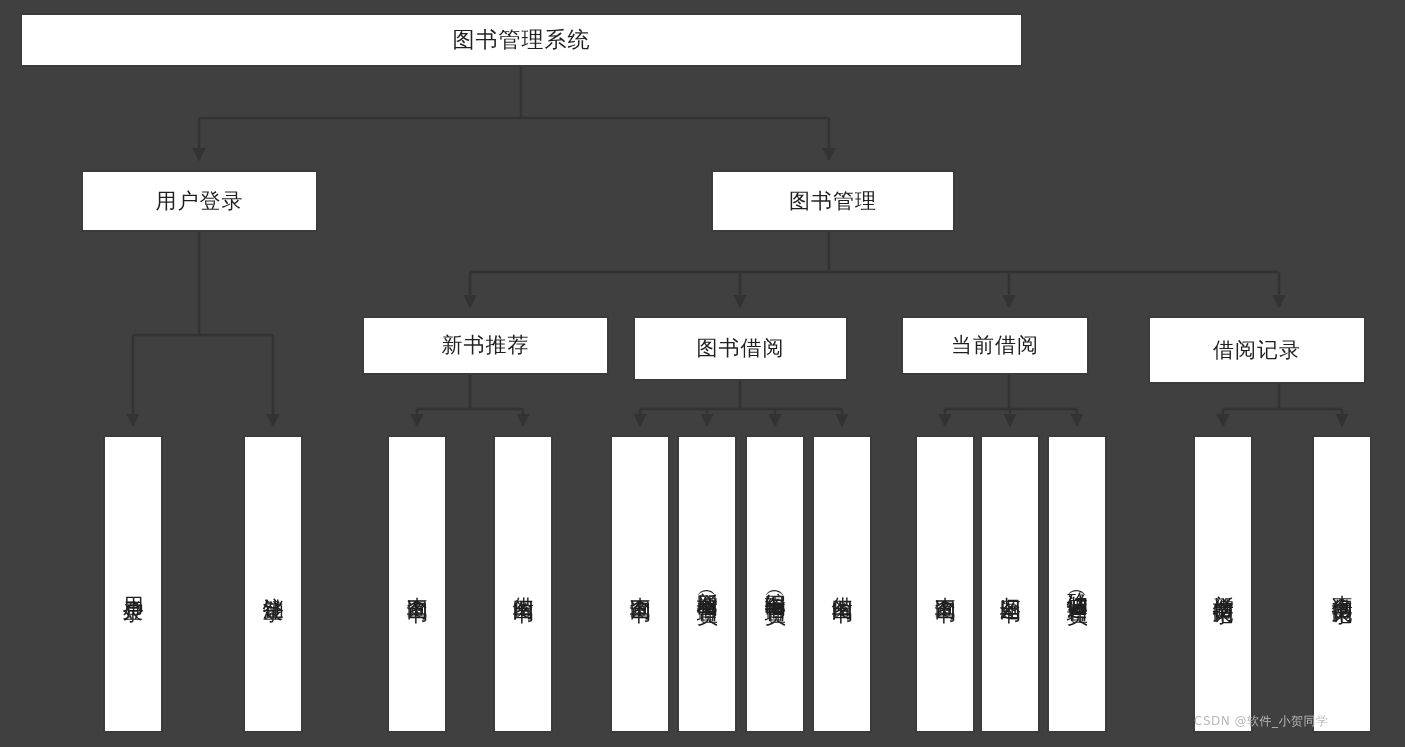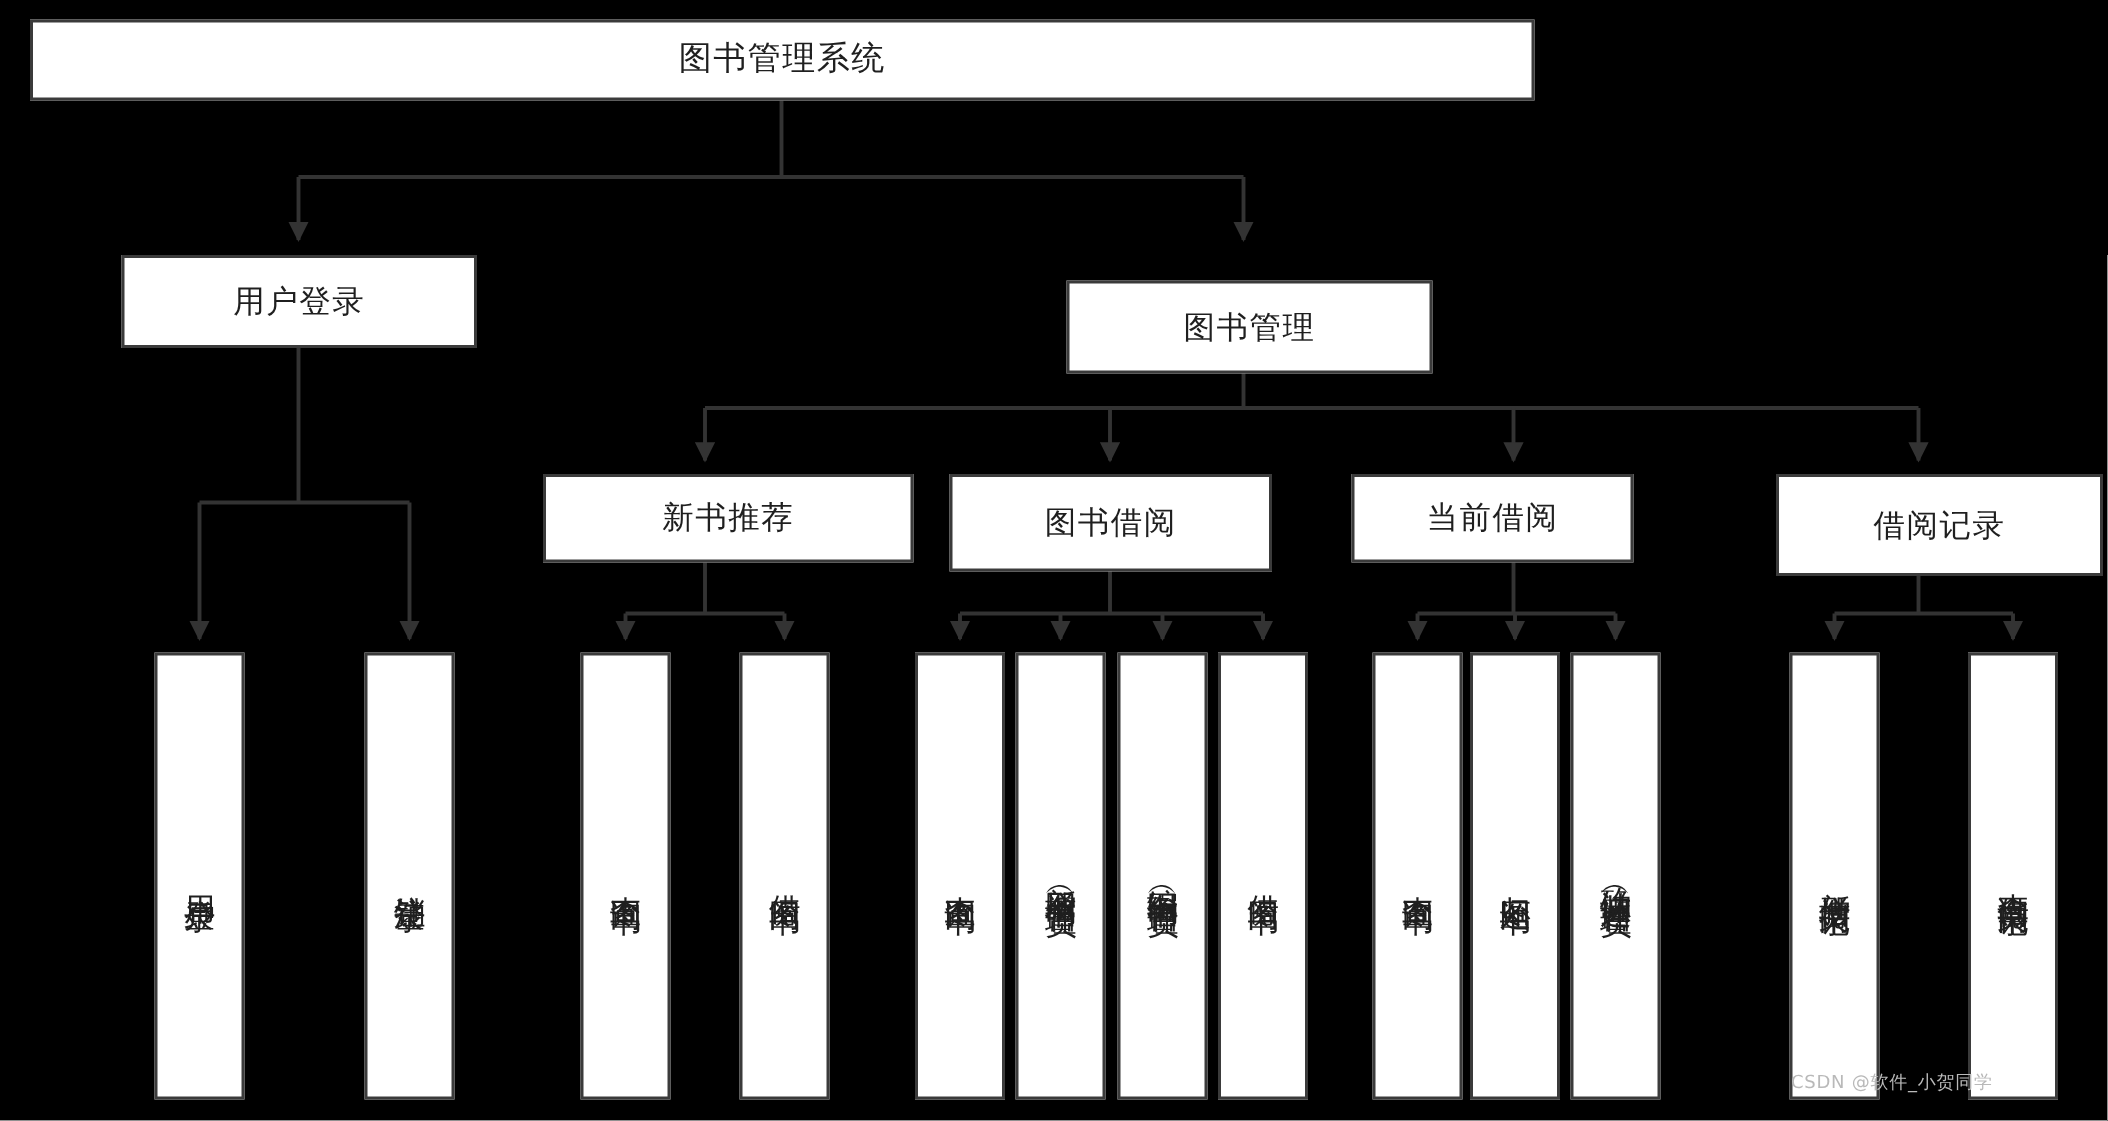--- a/index.html
+++ b/index.html
@@ -6,21 +6,21 @@
   html,body{margin:0;padding:0;background:#ffffff;}
   body{
     font-family:"DejaVu Sans","Liberation Sans",sans-serif;
     color:#1a1a1a;
     -webkit-font-smoothing:antialiased;
   }
   #stage{
     position:relative;
     width:1405px;
     height:747px;
-    background:#000000;
+    background:#404040;
     overflow:hidden;
   }
   svg#edges{
     position:absolute;
     left:0; top:0;
     width:1405px; height:747px;
     pointer-events:none;
   }
   .node{
     position:absolute;
@@ -122,37 +122,37 @@
   </svg>
 
   <div class="node root" style="left:20px; top:13px; width:1003px; height:54px;">
     <span class="lbl">图书管理系统</span>
   </div>
 
   <div class="node" style="left:81px; top:170px; width:237px; height:62px;">
     <span class="lbl">用户登录</span>
   </div>
 
-  <div class="node" style="left:711px; top:170px; width:244px; height:62px;margin-top:17px;">
+  <div class="node" style="left:711px; top:170px; width:244px; height:62px;">
     <span class="lbl">图书管理</span>
   </div>
 
   <div class="node" style="left:362px; top:316px; width:247px; height:59px;">
     <span class="lbl">新书推荐</span>
   </div>
 
   <div class="node" style="left:633px; top:316px; width:215px; height:65px;">
     <span class="lbl">图书借阅</span>
   </div>
 
   <div class="node" style="left:901px; top:316px; width:188px; height:59px;">
     <span class="lbl">当前借阅</span>
   </div>
 
-  <div class="node" style="left:1184px; top:316px; width:218px; height:68px;">
+  <div class="node" style="left:1148px; top:316px; width:218px; height:68px;">
     <span class="lbl">借阅记录</span>
   </div>
 
   <div class="node leaf" style="left:103px; top:435px; width:60px; height:298px;">
     <span class="lbl">用户登录</span>
   </div>
   <div class="node leaf" style="left:243px; top:435px; width:60px; height:298px;">
     <span class="lbl">注销登录</span>
   </div>
 

